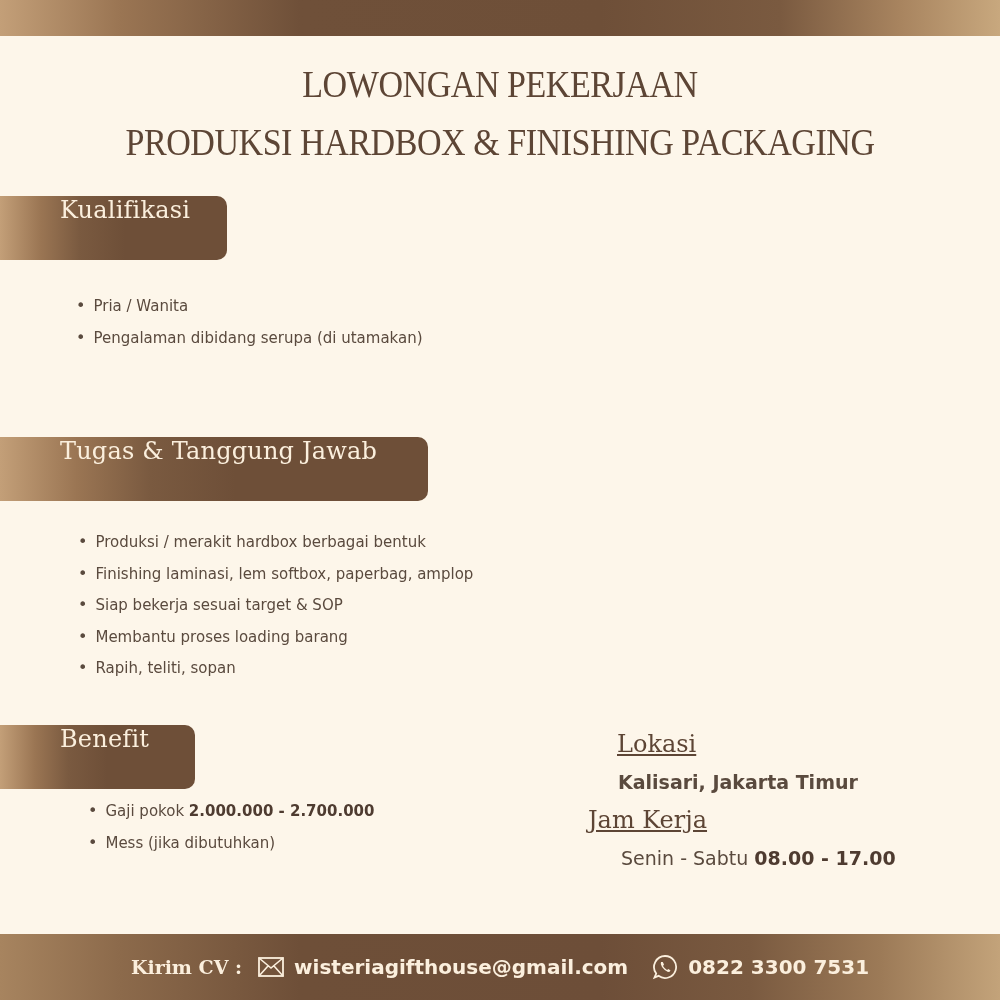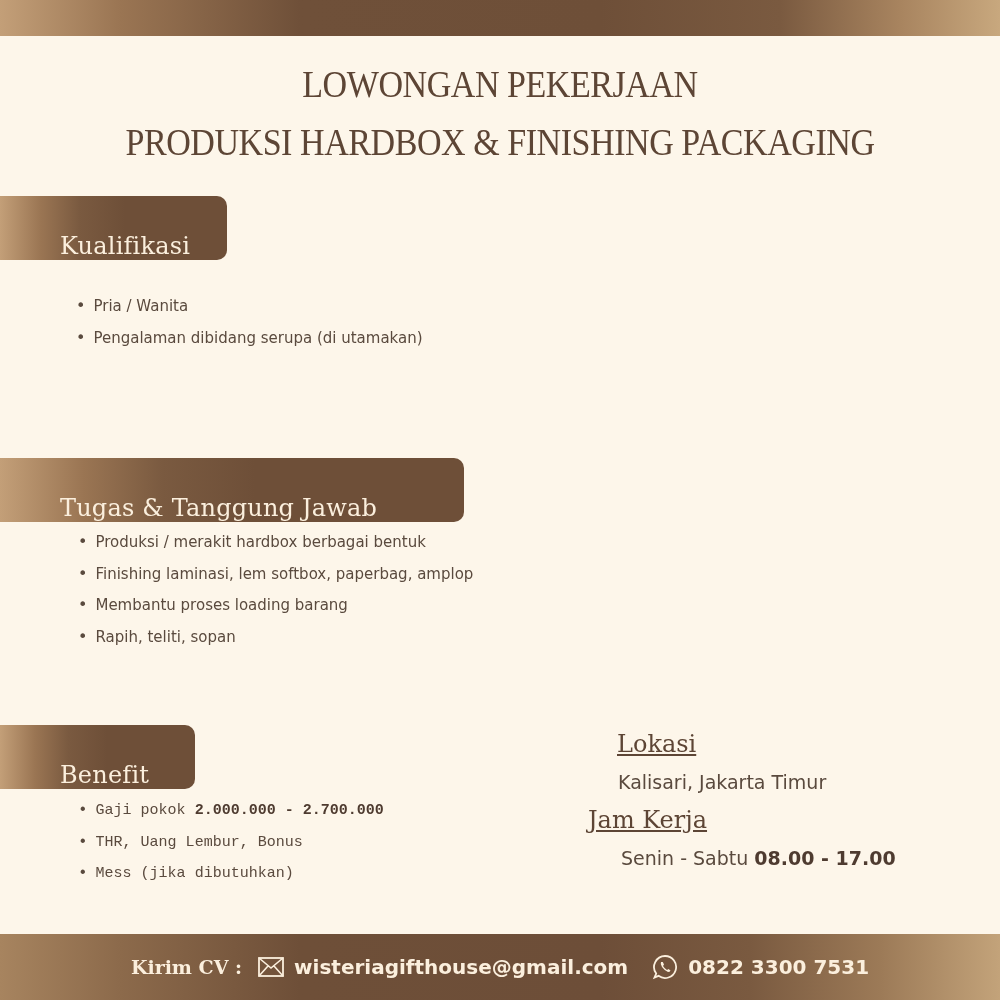--- a/index.html
+++ b/index.html
@@ -20,21 +20,21 @@
     font-family: "Liberation Serif", serif;
     color: #5d4535;
     font-size: 37px; line-height: 58px;
     letter-spacing: -0.5px;
     transform: scaleX(0.92);
   }
   .section-tab {
     position: absolute; left: 0; height: 64px;
     border-radius: 0 10px 10px 0;
     background: linear-gradient(90deg, #c39f78 0%, #9a7553 18%, #7a5a40 35%, #6e4f38 55%, #6e4f38 100%);
-    display: flex; align-items: flex-end;
+    display: flex; align-items: flex-start;
   }
   .section-tab span {
     font-family: "DejaVu Serif", serif;
     color: #fbefdd; font-size: 24px;
     padding-left: 60px;
     letter-spacing: 0.2px;
   }
   .list {
     position: absolute; margin: 16px; padding: 0; list-style: none;
     font-size: 15px; color: #5a4a3e;
@@ -69,41 +69,41 @@
 </div>
 
 <div class="section-tab" style="top:196px;width:227px;">
   <span>Kualifikasi</span>
 </div>
 <ul class="list" style="left:60px;top:274px;">
   <li>Pria / Wanita</li>
   <li>Pengalaman dibidang serupa (di utamakan)</li>
 </ul>
 
-<div class="section-tab" style="top:458px;width:464px;">
+<div class="section-tab" style="top:437px;width:428px;">
   <span>Tugas &amp; Tanggung Jawab</span>
 </div>
 <ul class="list" style="left:62px;top:510px;">
   <li>Produksi / merakit hardbox berbagai bentuk</li>
   <li>Finishing laminasi, lem softbox, paperbag, amplop</li>
+  <li>Siap bekerja sesuai target &amp; SOP</li>
   <li>Membantu proses loading barang</li>
   <li>Rapih, teliti, sopan</li>
 </ul>
 
 <div class="section-tab" style="top:701px;width:195px;margin-top:24px;">
   <span>Benefit</span>
 </div>
-<ul class="list" style="left:62px;top:779px;font-family:Liberation Mono, monospace;">
+<ul class="list" style="left:72px;top:779px;">
   <li><span>Gaji pokok</span> <b>2.000.000 - 2.700.000</b></li>
-  <li>THR, Uang Lembur, Bonus</li>
   <li>Mess (jika dibutuhkan)</li>
 </ul>
 
 <div class="side-h" style="left:617px;top:730px;">Lokasi</div>
-<div class="side-t" style="left:618px;top:771px;">Kalisari, Jakarta Timur</div>
+<div class="side-t" style="left:618px;top:771px;font-weight:bold;">Kalisari, Jakarta Timur</div>
 <div class="side-h" style="left:588px;top:806px;">Jam Kerja</div>
 <div class="side-t" style="left:621px;top:847px;">
   <span>Senin - Sabtu</span>
   <b>08.00 - 17.00</b>
 </div>
 
 <div class="footer">
   <span class="lbl">Kirim CV :</span>
   <span class="icon">
     <svg width="26" height="20" viewBox="0 0 26 20">

